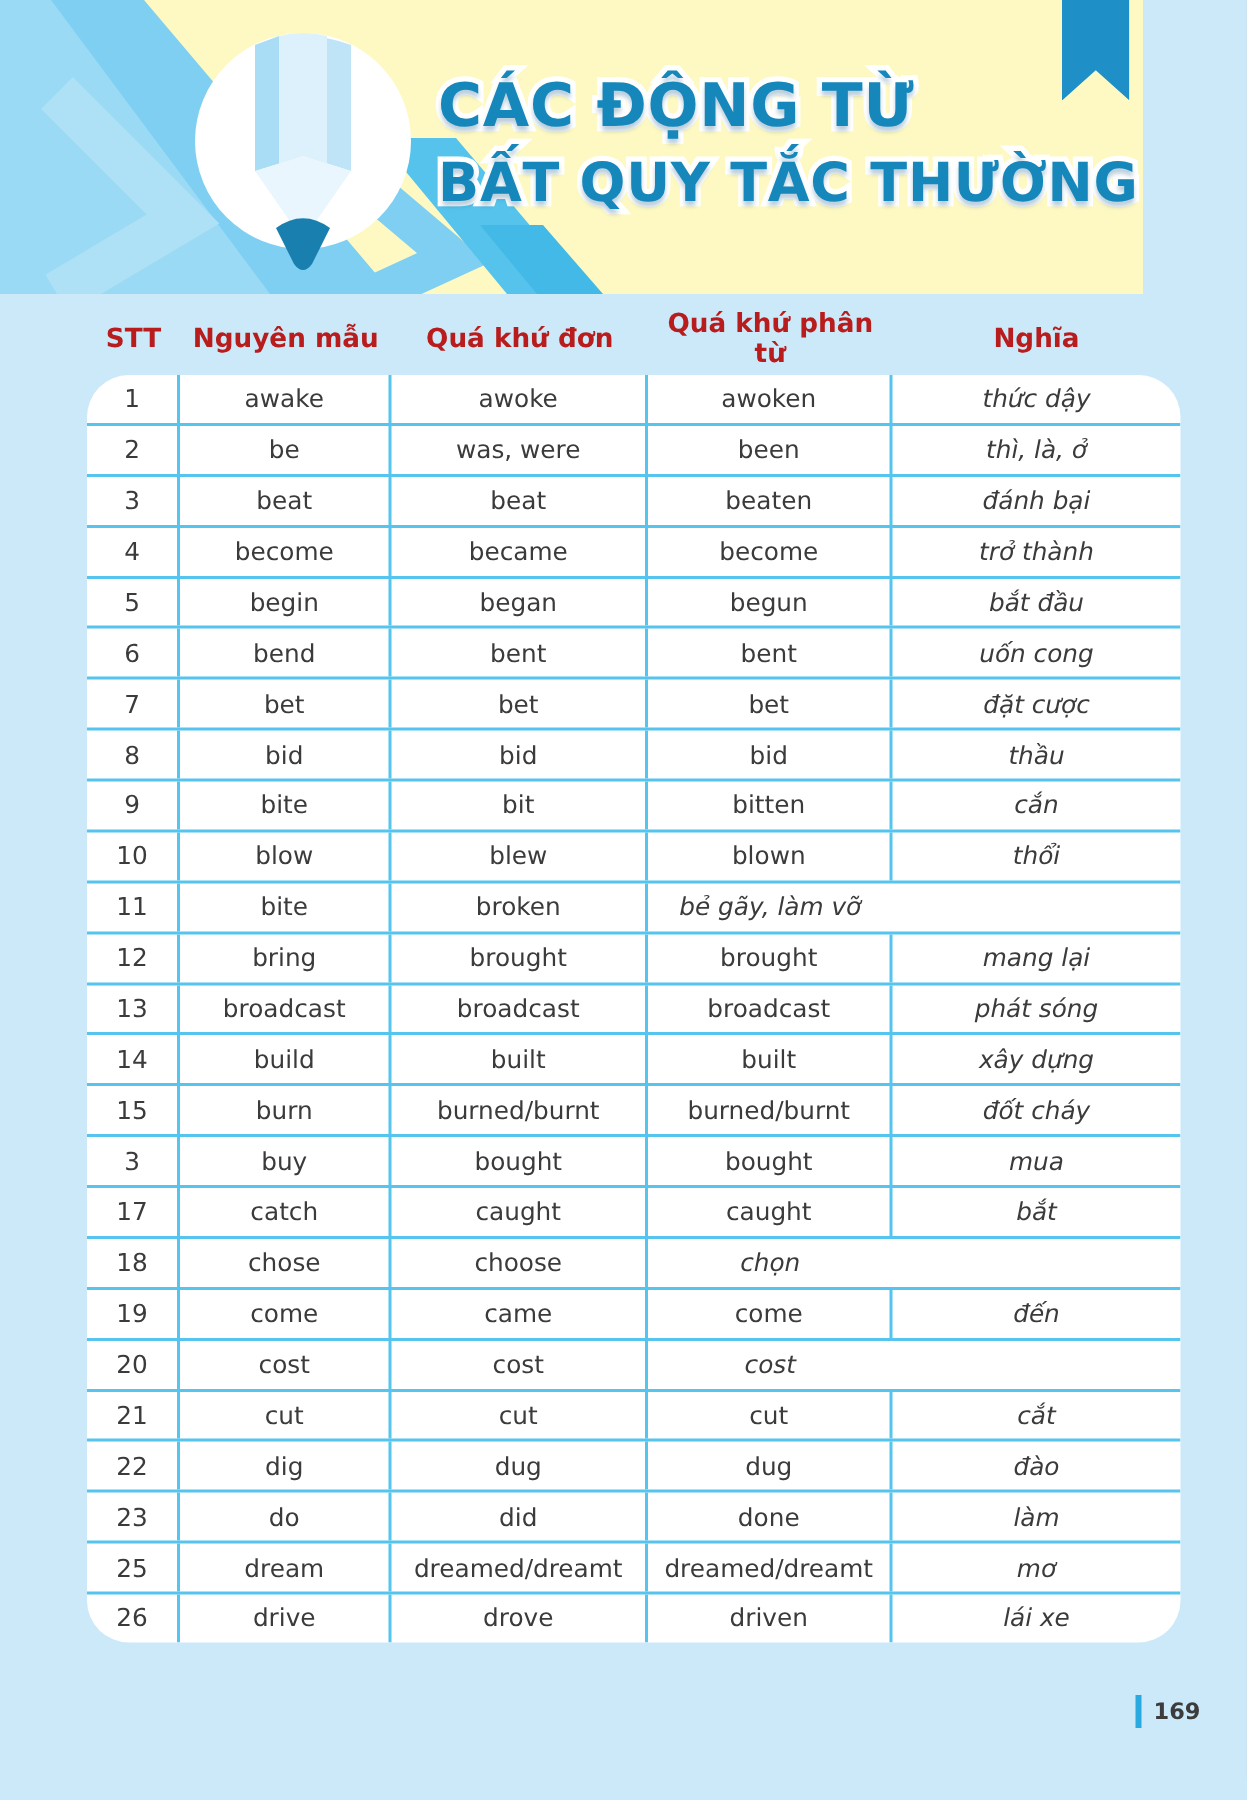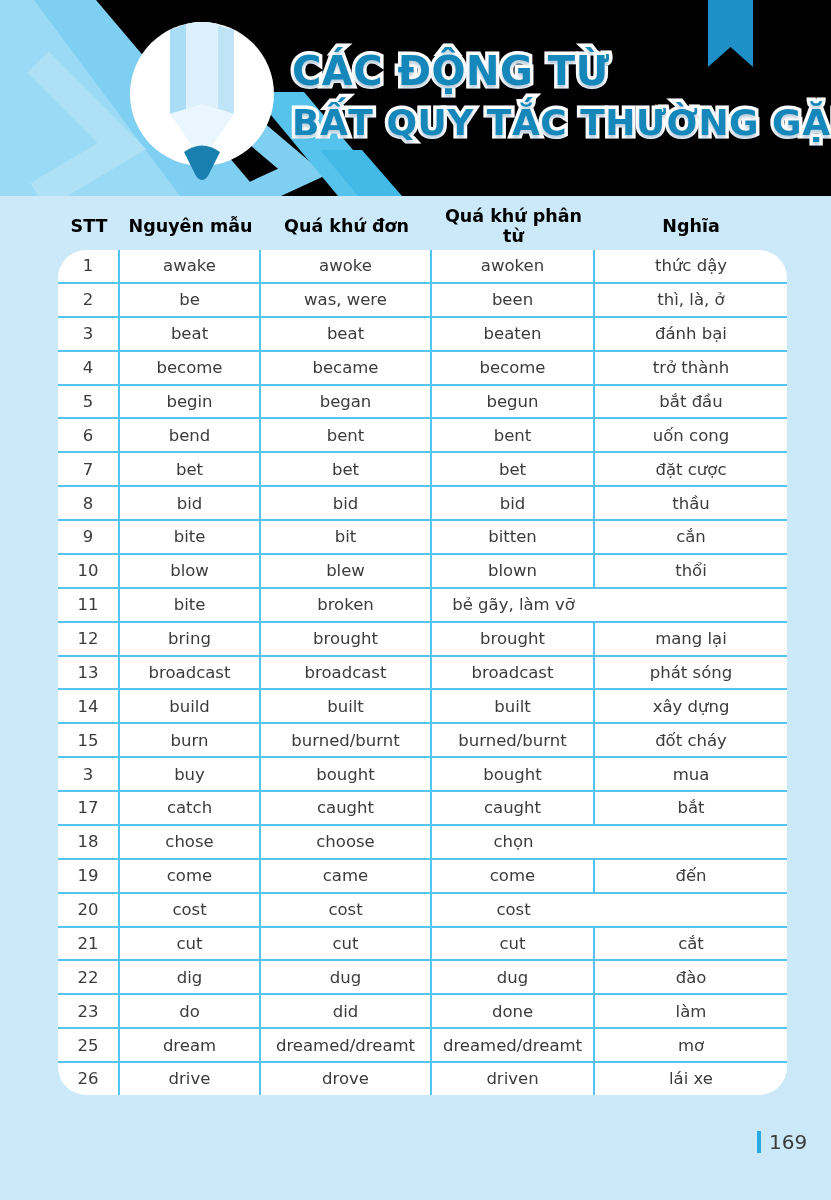--- a/index.html
+++ b/index.html
@@ -10,22 +10,22 @@
   .page{
     position:relative;
     width:831px;height:1200px;
     background:#cbe9f8;
     overflow:hidden;
     margin:0 auto;
   }
   
   .header{
     position:absolute;top:0;left:0;
-    width:831px;height:196px;
-    background:#000000;
+    width:762px;height:196px;
+    background:#fef9c3;
     overflow:hidden;
   }
   .header-deco{position:absolute;top:0;left:0;}
   .bookmark{
     position:absolute;top:0;left:708px;
     width:45px;height:67px;
     background:#1f8fc8;
     clip-path:polygon(0 0,100% 0,100% 100%,50% 70%,0 100%);
   }
   .pencil{position:absolute;top:18px;left:129px;}
@@ -45,21 +45,21 @@
   
   .col-headers{
     position:absolute;top:206px;left:58px;
     width:729px;height:40px;
     display:grid;
     grid-template-columns:62px 141px 171px 163px 192px;
     align-items:center;
   }
   .colh{
     text-align:center;
-    color:#000000;
+    color:#b91c1c;
     font-weight:bold;
     font-size:17.5px;
   }
   
   .vtable{
     position:absolute;top:250px;left:58px;
     width:729px;height:845px;
     background:#ffffff;
     border-radius:28px;
     overflow:hidden;
@@ -72,34 +72,34 @@
   }
   .trow + .trow{border-top:2px solid #55c5f0;}
   .tcell{
     display:flex;align-items:center;justify-content:center;
     font-size:16.5px;
     color:#3b3b3b;
     border-right:2px solid #55c5f0;
     overflow:hidden;
     white-space:nowrap;
   }
-  .tcell:last-child{border-right:none;}
+  .tcell:last-child{border-right:none;font-style:italic;}
   
   .footer{
     position:absolute;top:1130px;left:757px;
     display:flex;align-items:center;gap:8px;
   }
   .footer-bar{
     width:4px;height:22px;
     background:#29a9e0;
   }
   .page-num{
-    font-size:20px;
+    font-size:15px;
     color:#3c3c3c;
-    font-weight:400;
+    font-weight:700;
   }
 </style>
 </head>
 <body>
 
 <div class="page">
 
   <div class="header">
     <svg class="header-deco" width="831" height="196" viewBox="0 0 831 196">
       <polygon points="96,0 262,196 0,196 0,0" fill="#7ecff1"></polygon>

